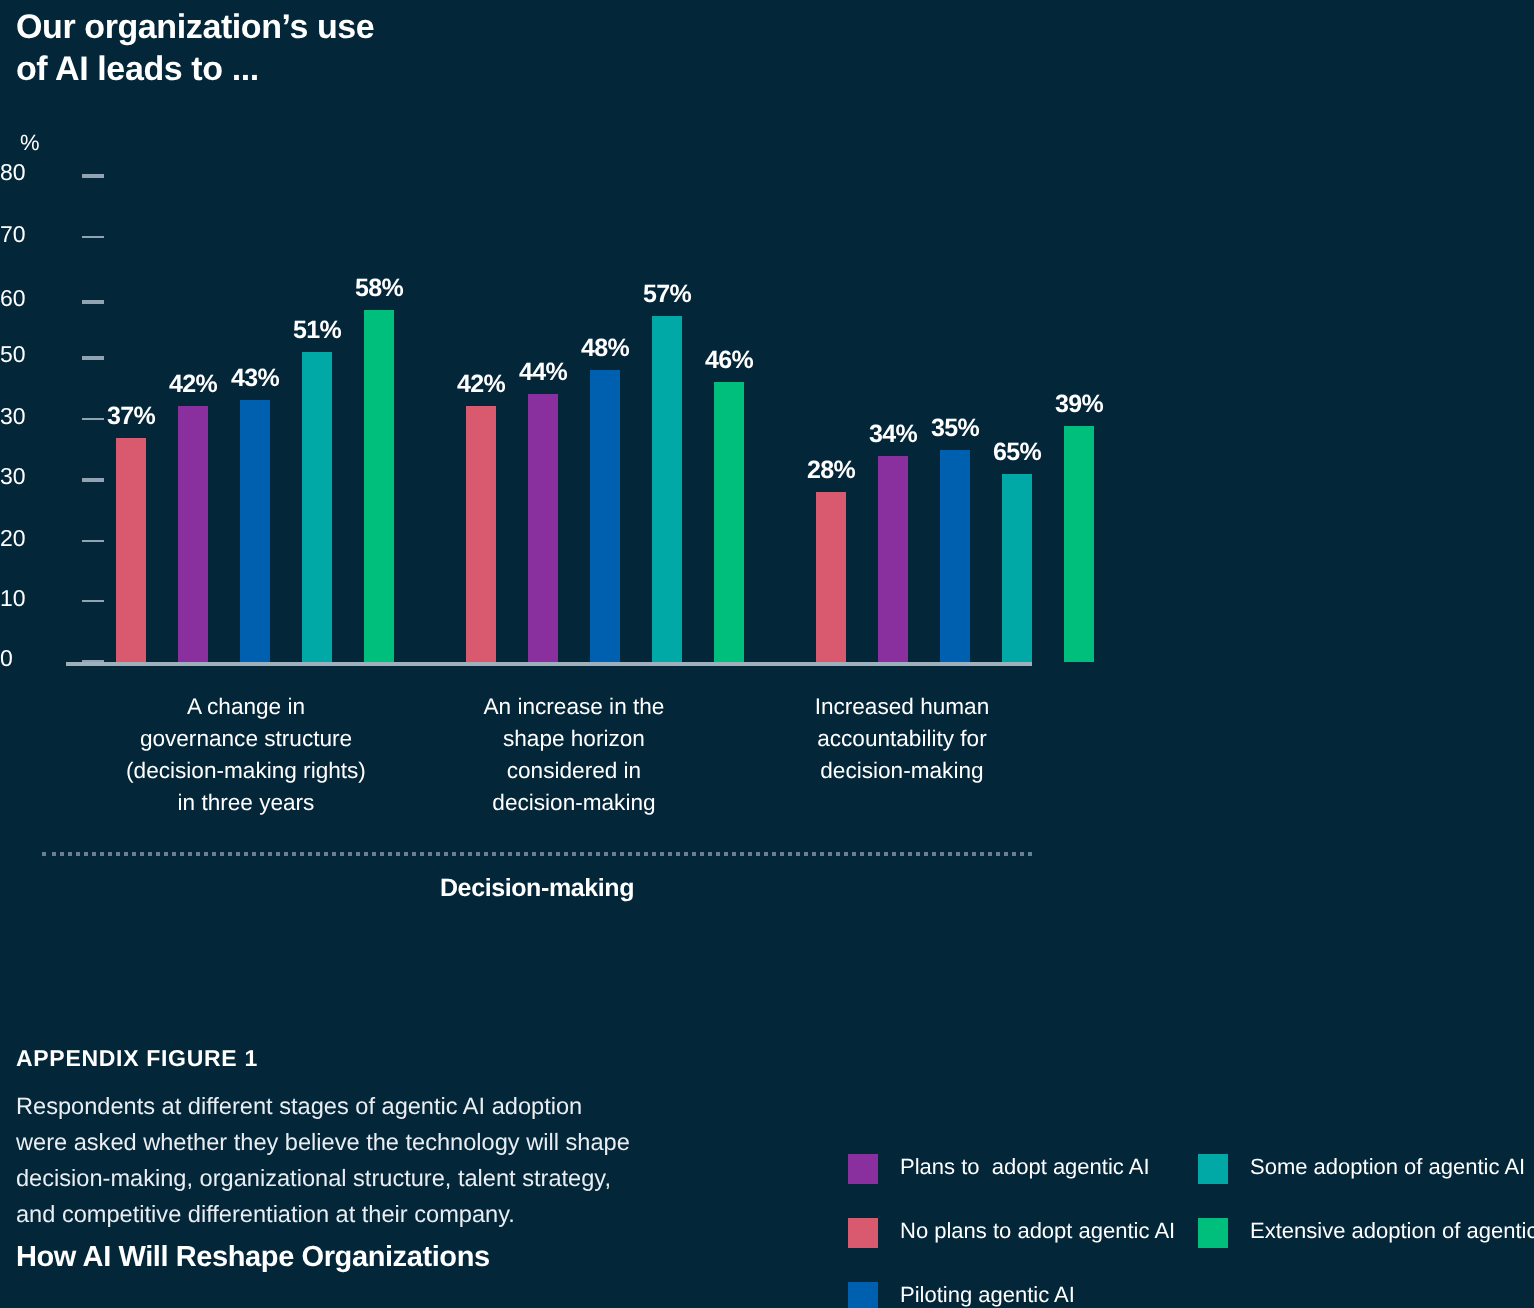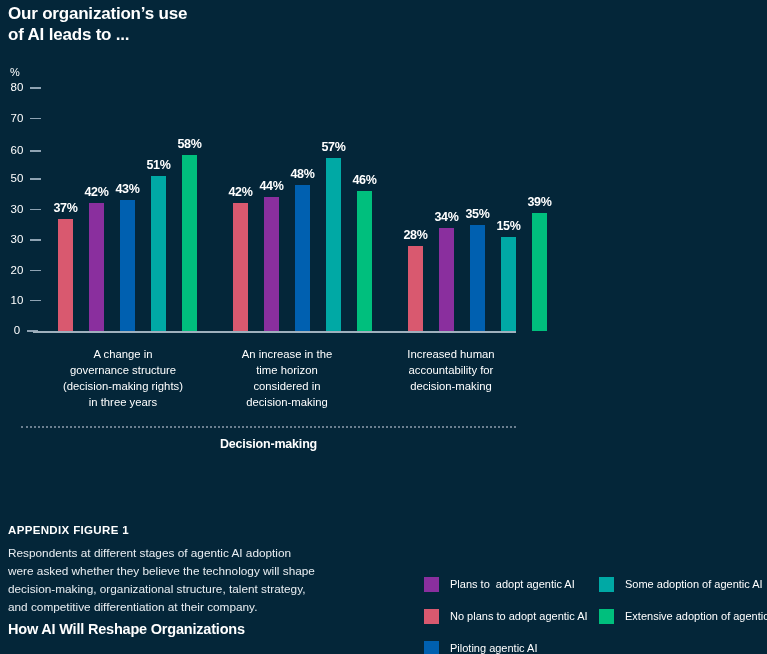--- a/index.html
+++ b/index.html
@@ -53,21 +53,21 @@
   }
 
   .y-row {
     position: absolute;
     left: 0;
     width: 52px;
     height: 12px;
     margin-top: -6px;
     display: flex;
     align-items: center;
-    justify-content: center;
+    justify-content: space-between;
   }
   .y-label {
     font-size: 11.5px;
     color: #ffffff;
     line-height: 1;
   }
   .y-tick {
     width: 11px;
     height: 1.5px;
     background: #8fa3b3;
@@ -333,39 +333,39 @@
           </div>
           <div class="bar-slot">
             <div class="bar-value" style="bottom: 107.275px;">34%</div>
             <div class="bar" style="height: 103.275px; background: rgb(138, 47, 158);"></div>
           </div>
           <div class="bar-slot">
             <div class="bar-value" style="bottom: 110.312px;">35%</div>
             <div class="bar" style="height: 106.312px; background: rgb(0, 96, 176);"></div>
           </div>
           <div class="bar-slot">
-            <div class="bar-value" style="bottom: 98.1625px;">15%</div>
+            <div class="bar-value" style="bottom: 98.1625px;">65%</div>
             <div class="bar" style="height: 94.1625px; background: rgb(0, 169, 165);"></div>
           </div>
           <div class="bar-slot">
             <div class="bar-value" style="bottom: 122.462px;">39%</div>
             <div class="bar" style="height: 118.462px; background: rgb(0, 191, 125);"></div>
           </div>
         </div>
       </div>
   </div>
 
   <div id="cat-labels">
     <div class="cat-label cat-0">A change in
 governance structure
 (decision-making rights)
 in three years</div>
     <div class="cat-gap"></div>
     <div class="cat-label cat-1">An increase in the
-time horizon
+shape horizon
 considered in
 decision-making</div>
     <div class="cat-gap"></div>
     <div class="cat-label cat-2">Increased human
 accountability for
 decision-making</div>
   </div>
 </div>
 
 <div id="section-band">

